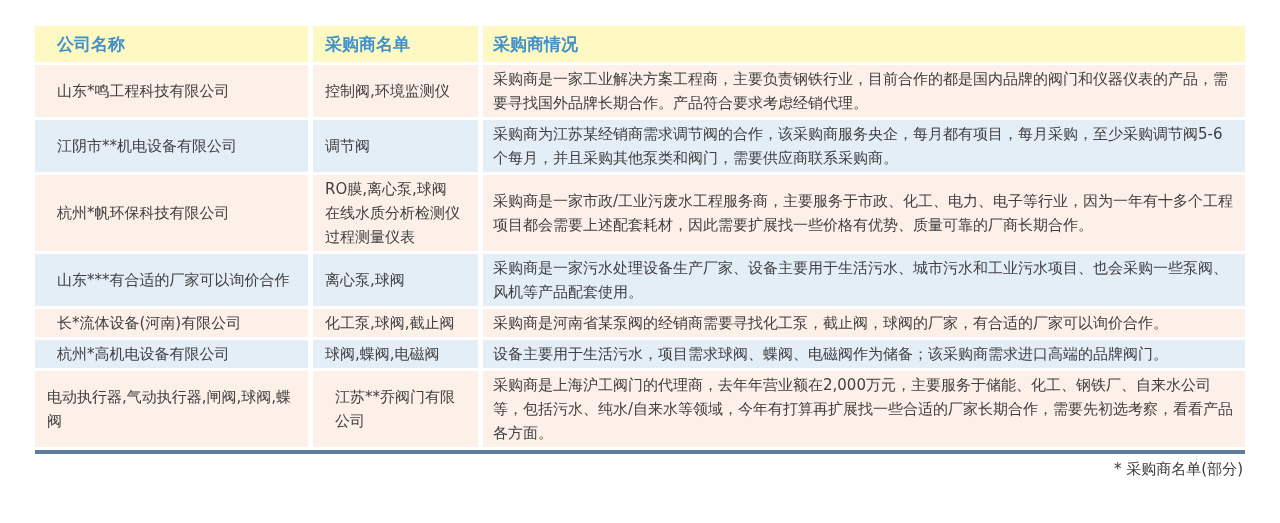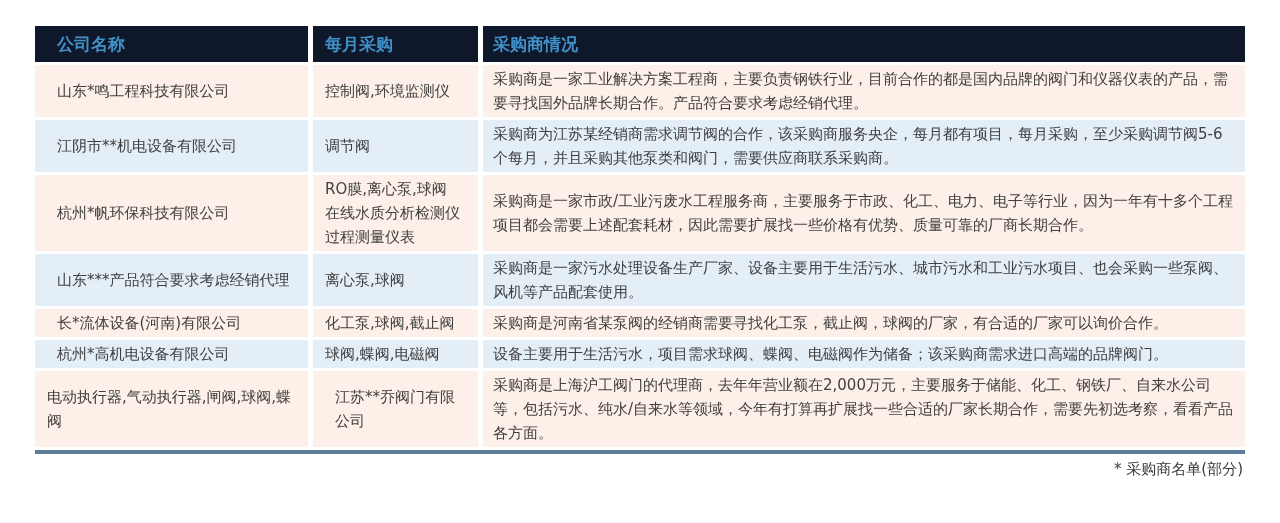--- a/index.html
+++ b/index.html
@@ -26,21 +26,21 @@
   }
   .cell {
     display: flex;
     align-items: center;
     padding: 2px 10px;
     font-size: 15px;
     line-height: 24px;
     color: #404040;
   }
   .header .cell {
-    background: #0f172a;
+    background: #fef9c3;
     color: #4191c9;
     font-weight: bold;
     font-size: 17px;
     line-height: 20px;
     padding-top: 8px;
     padding-bottom: 8px;
   }
   .cell.c1 { padding-left: 22px; }
   .cell.c2 { padding-left: 12px; white-space: pre-line; }
   .cell.c3 { }
@@ -59,21 +59,21 @@
   }
 </style>
 </head>
 <body>
 
 <div class="page">
   <div class="table">
 
     <div class="row header">
       <div class="cell c1">公司名称</div>
-      <div class="cell c2">每月采购</div>
+      <div class="cell c2">采购商名单</div>
       <div class="cell c3">采购商情况</div>
     </div>
 
 
     <div class="row peach">
       <div class="cell c1">山东*鸣工程科技有限公司</div>
       <div class="cell c2">控制阀,环境监测仪</div>
       <div class="cell c3">采购商是一家工业解决方案工程商，主要负责钢铁行业，目前合作的都是国内品牌的阀门和仪器仪表的产品，需要寻找国外品牌长期合作。产品符合要求考虑经销代理。</div>
     </div>
 
@@ -85,21 +85,21 @@
 
     <div class="row peach">
       <div class="cell c1">杭州*帆环保科技有限公司</div>
       <div class="cell c2">RO膜,离心泵,球阀
 在线水质分析检测仪
 过程测量仪表</div>
       <div class="cell c3">采购商是一家市政/工业污废水工程服务商，主要服务于市政、化工、电力、电子等行业，因为一年有十多个工程项目都会需要上述配套耗材，因此需要扩展找一些价格有优势、质量可靠的厂商长期合作。</div>
     </div>
 
     <div class="row blue">
-      <div class="cell c1">山东***产品符合要求考虑经销代理</div>
+      <div class="cell c1">山东***有合适的厂家可以询价合作</div>
       <div class="cell c2">离心泵,球阀</div>
       <div class="cell c3">采购商是一家污水处理设备生产厂家、设备主要用于生活污水、城市污水和工业污水项目、也会采购一些泵阀、风机等产品配套使用。</div>
     </div>
 
     <div class="row peach">
       <div class="cell c1">长*流体设备(河南)有限公司</div>
       <div class="cell c2">化工泵,球阀,截止阀</div>
       <div class="cell c3">采购商是河南省某泵阀的经销商需要寻找化工泵，截止阀，球阀的厂家，有合适的厂家可以询价合作。</div>
     </div>
 

